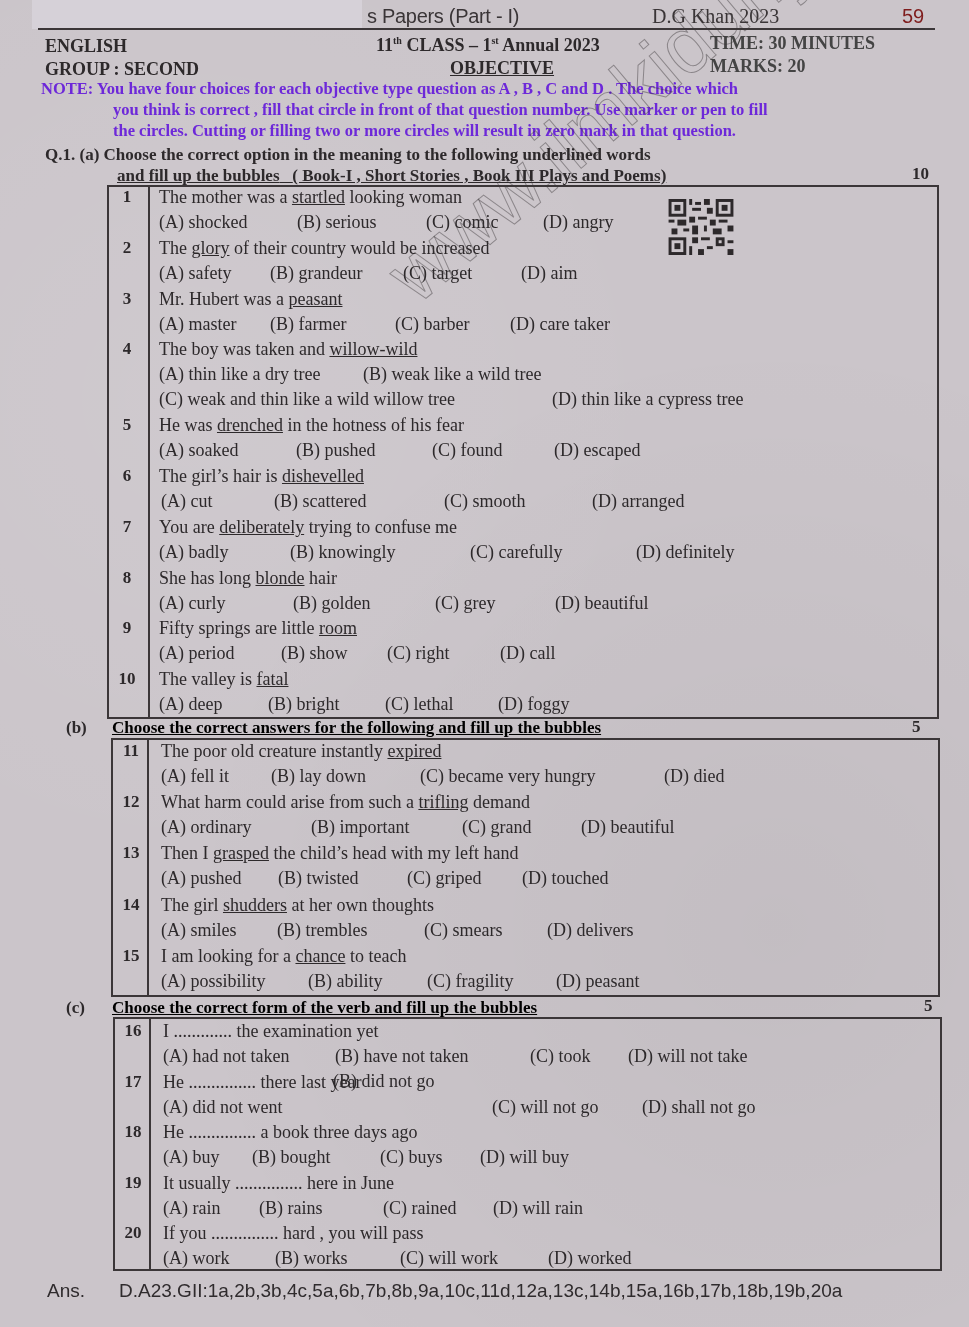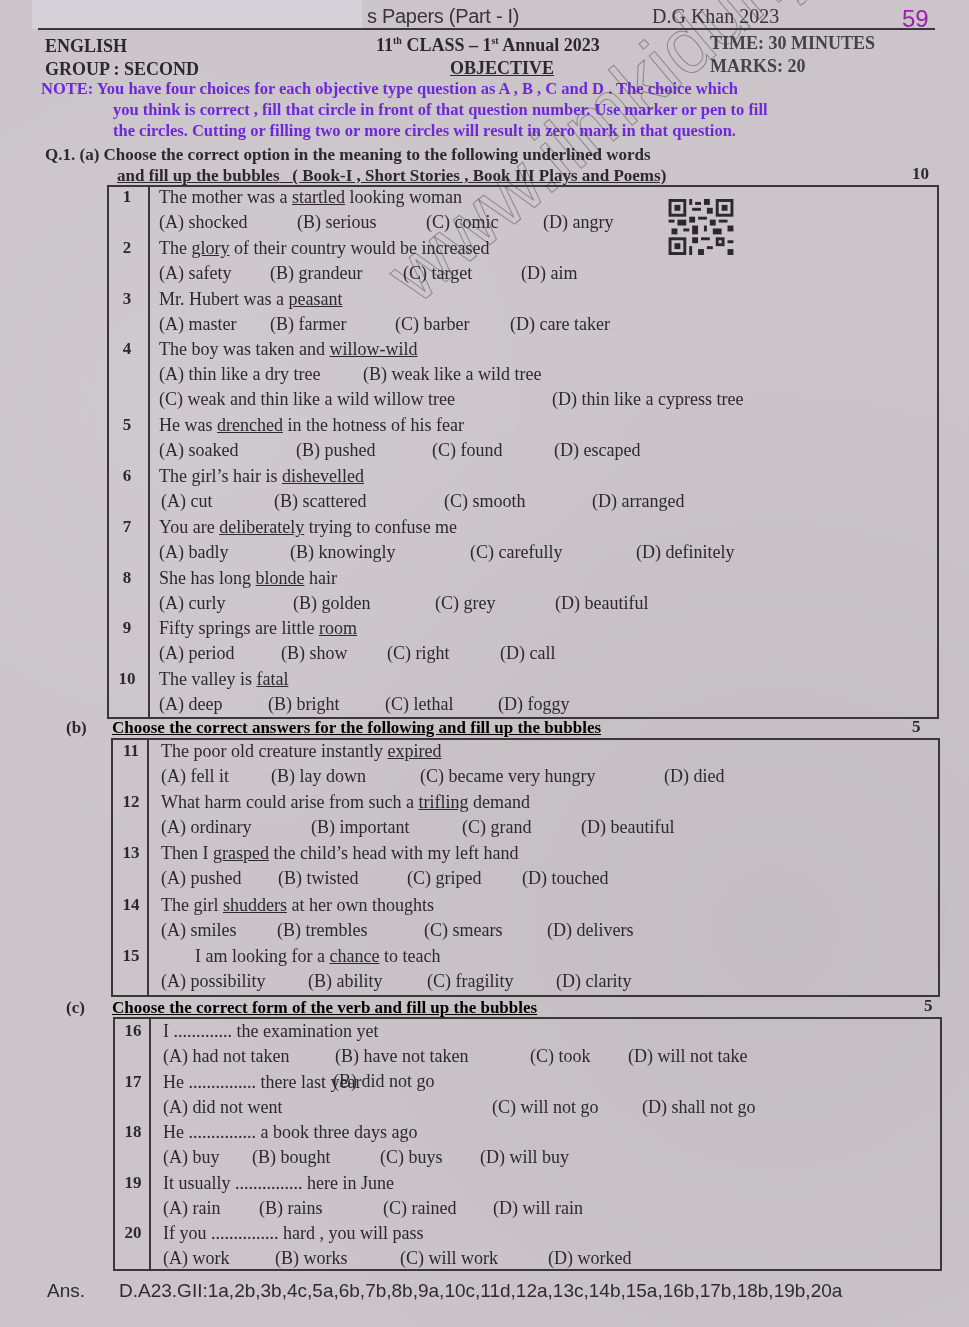--- a/index.html
+++ b/index.html
@@ -9,21 +9,21 @@
     background-image:
       radial-gradient(circle at 20% 30%, rgba(255,255,255,0.08) 0, transparent 40%),
       radial-gradient(circle at 80% 70%, rgba(0,0,0,0.04) 0, transparent 50%);
     color:#2a2628;
     font-family:"Liberation Serif", "DejaVu Serif", serif;
   }
   .abs { position:absolute; }
   .blank-patch { left:32px; top:0; width:330px; height:29px; background:#d6d1d8; }
   .running-head { top:5px; left:367px; font-family:"Liberation Sans", sans-serif; font-size:20px; color:#3a3537; letter-spacing:-0.3px; }
   .running-place { top:5px; left:652px; font-size:20px; color:#3a3537; }
-  .page-num { top:5px; left:902px; font-family:"Liberation Sans", sans-serif; font-size:24px; color:#a21caf; }
+  .page-num { top:5px; left:902px; font-family:"Liberation Sans", sans-serif; font-size:20px; color:#7f1d1d; }
   .head-rule { left:38px; top:28px; width:897px; height:2px; background:#3b3638; }
   .hdr { font-size:18px; font-weight:bold; color:#2d292b; }
   .subject { left:45px; top:36px; }
   .group { left:45px; top:59px; }
   .class-line { left:376px; top:35px; }
   .class-line sup { font-size:10px; }
   .objective { left:450px; top:58px; text-decoration:underline;text-align:center; }
   .time { left:710px; top:33px; color:#444; }
   .marks { left:710px; top:56px; color:#444; }
 
@@ -217,25 +217,25 @@
     <div class="row-opt" style="left: 278px; top: 868.4px;">(B)  twisted</div>
     <div class="row-opt" style="left: 407px; top: 868.4px;">(C) griped</div>
     <div class="row-opt" style="left: 522px; top: 868.4px;">(D) touched</div>
     <div class="row-num" style="left: 111px; top: 894.6px;">14</div>
     <div class="row-q" style="left: 161px; top: 894.6px;"><span>The girl </span><span class="u">shudders</span><span> at her own thoughts</span></div>
     <div class="row-opt" style="left: 161px; top: 919.6px;">(A) smiles</div>
     <div class="row-opt" style="left: 277px; top: 919.6px;">(B) trembles</div>
     <div class="row-opt" style="left: 424px; top: 919.6px;">(C) smears</div>
     <div class="row-opt" style="left: 547px; top: 919.6px;">(D) delivers</div>
     <div class="row-num" style="left: 111px; top: 945.8px;">15</div>
-    <div class="row-q" style="left: 161px; top: 945.8px; margin-left: 34px;"><span>I am looking for a </span><span class="u">chance</span><span> to teach</span></div>
+    <div class="row-q" style="left: 161px; top: 945.8px;"><span>I am looking for a </span><span class="u">chance</span><span> to teach</span></div>
     <div class="row-opt" style="left: 161px; top: 970.8px;">(A) possibility</div>
     <div class="row-opt" style="left: 308px; top: 970.8px;">(B) ability</div>
     <div class="row-opt" style="left: 427px; top: 970.8px;">(C) fragility</div>
-    <div class="row-opt" style="left: 556px; top: 970.8px;">(D) clarity</div>
+    <div class="row-opt" style="left: 556px; top: 970.8px;">(D) peasant</div>
     <div class="row-num" style="left: 113px; top: 1021px;">16</div>
     <div class="row-q" style="left: 163px; top: 1021px;"><span>I ............. the examination yet</span><span class="u"></span><span></span></div>
     <div class="row-opt" style="left: 163px; top: 1046px;">(A) had not taken</div>
     <div class="row-opt" style="left: 335px; top: 1046px;">(B) have not taken</div>
     <div class="row-opt" style="left: 530px; top: 1046px;">(C) took</div>
     <div class="row-opt" style="left: 628px; top: 1046px;">(D) will not take</div>
     <div class="row-num" style="left: 113px; top: 1071.6px;">17</div>
     <div class="row-q" style="left: 163px; top: 1071.6px;"><span>He ............... there last year</span><span class="u"></span><span></span></div>
     <div class="row-opt" style="left: 163px; top: 1096.6px;">(A) did not went</div>
     <div class="row-opt" style="left: 333px; top: 1071px; text-align: right;">(B) did not go</div>

